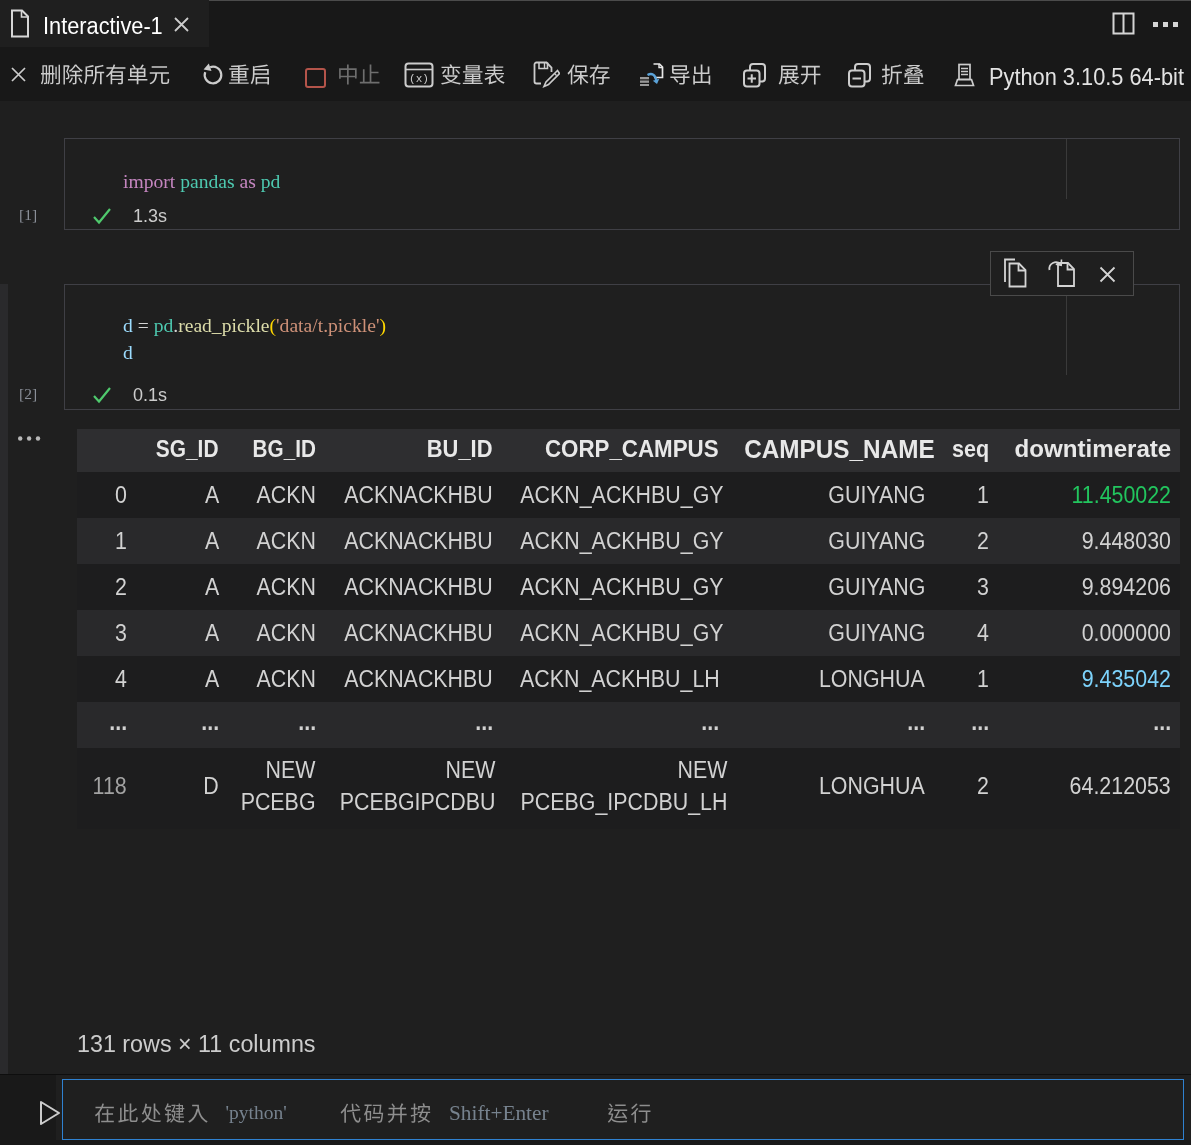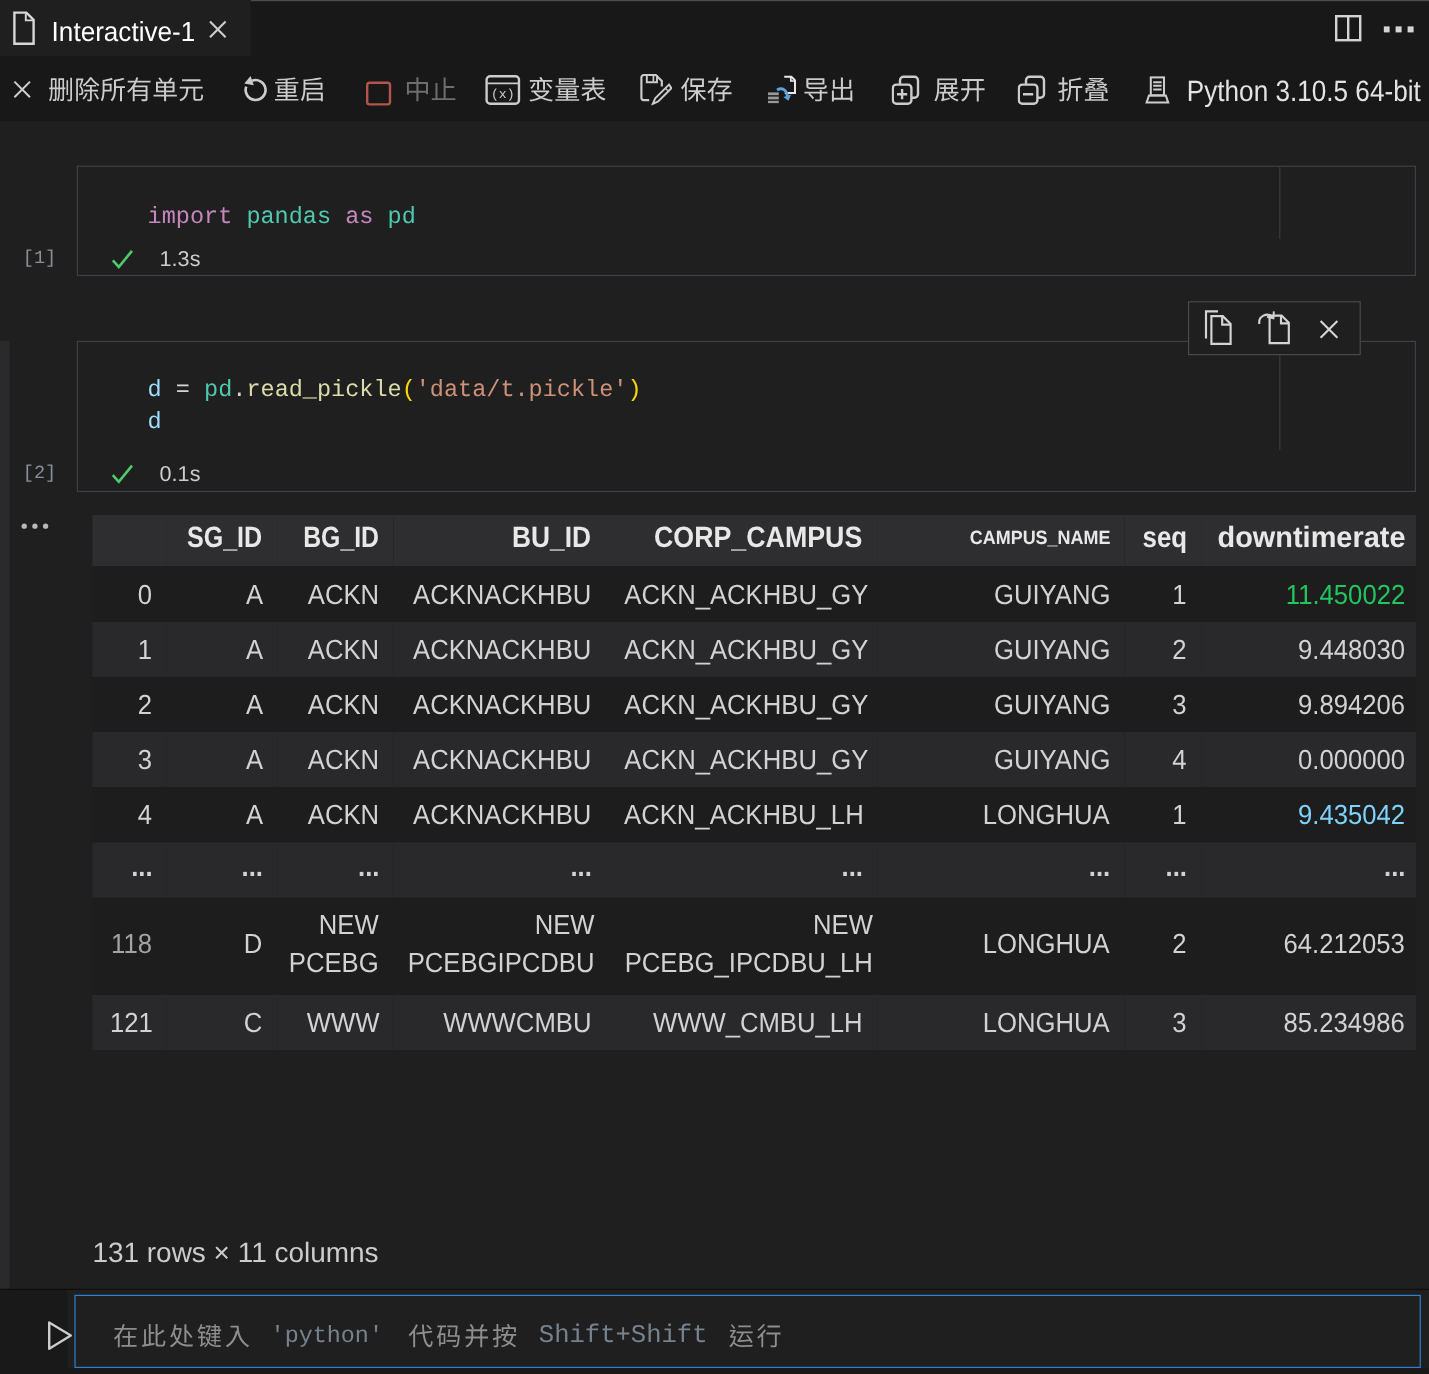--- a/index.html
+++ b/index.html
@@ -1,17 +1,17 @@
 <!DOCTYPE html>
 <html><head><meta charset="utf-8"><style>
 *{margin:0;padding:0;box-sizing:border-box}
 body{background:#1f1f1f;font-family:"Liberation Sans",sans-serif}
 #root{position:relative;width:1191px;height:1145px;background:#1f1f1f;overflow:hidden}
 .abs{position:absolute}
-.mono{font-family:Liberation Mono, monospace}
+.mono{font-family:Liberation Serif, serif}
 table{border-collapse:collapse;table-layout:fixed}
 td,th{text-align:right;vertical-align:middle;overflow:hidden;white-space:nowrap}
 </style></head><body>
 <div id="root">
 <div class="abs" style="left:0;top:0;width:1191px;height:47px;background:#181818"></div>
 <div class="abs" style="left:209px;top:0;width:982px;height:1px;background:#4b4b4b"></div>
 <div class="abs" style="left:0;top:0;width:209px;height:47px;background:#1f1f1f"></div>
 <svg class="abs" style="left:9px;top:9px" width="22" height="29" viewBox="0 0 22 29" fill="none" stroke="#d7d7d7" stroke-width="2">
 <path d="M3 1.5 H13 L19 7.5 V27.5 H3 Z"></path>
       <path d="M12.5 2 V8 H19" stroke-width="1.6"></path>
@@ -160,21 +160,21 @@
         <col style="width:64px">
         <col style="width:179px">
       </colgroup>
       <tbody>
         <tr style="height:43px;background:#2e2e30">
           <th style="padding-right:12px;padding-bottom:3px;font-size:24.5px;color:#e8e8e8"><span style="display:inline-block;transform:scaleX(1);transform-origin:100% 50%"></span></th>
           <th style="padding-right:12px;padding-bottom:3px;font-size:24.5px;color:#e8e8e8"><span style="display:inline-block;transform:scaleX(0.854);transform-origin:100% 50%">SG_ID</span></th>
           <th style="padding-right:12px;padding-bottom:3px;font-size:24.5px;color:#e8e8e8"><span style="display:inline-block;transform:scaleX(0.845);transform-origin:100% 50%">BG_ID</span></th>
           <th style="padding-right:12px;padding-bottom:3px;font-size:24.5px;color:#e8e8e8"><span style="display:inline-block;transform:scaleX(0.895);transform-origin:100% 50%">BU_ID</span></th>
           <th style="padding-right:12px;padding-bottom:3px;font-size:24.5px;color:#e8e8e8"><span style="display:inline-block;transform:scaleX(0.911);transform-origin:100% 50%">CORP_CAMPUS</span></th>
-          <th style="padding-right:12px;padding-bottom:3px;font-size:16px;color:#e8e8e8"><span style="display:inline-block;transform:scaleX(0.935);transform-origin:100% 50%">CAMPUS_NAME</span></th>
+          <th style="padding-right:12px;padding-bottom:3px;font-size:26px;color:#e8e8e8"><span style="display:inline-block;transform:scaleX(0.935);transform-origin:100% 50%">CAMPUS_NAME</span></th>
           <th style="padding-right:12px;padding-bottom:3px;font-size:24.5px;color:#e8e8e8"><span style="display:inline-block;transform:scaleX(0.879);transform-origin:100% 50%">seq</span></th>
           <th style="padding-right:9px;padding-bottom:3px;font-size:24.5px;color:#e8e8e8"><span style="display:inline-block;transform:scaleX(0.984);transform-origin:100% 50%">downtimerate</span></th>
         </tr>
         <tr style="height:46px;background:#1d1d1e">
           <td style="padding-right:12px;color:#d2d2d2"><span style="display:inline-block;text-align:right;transform:scaleX(0.93);transform-origin:100% 50%">0</span></td>
           <td style="padding-right:12px;color:#d2d2d2"><span style="display:inline-block;text-align:right;transform:scaleX(0.93);transform-origin:100% 50%">A</span></td>
           <td style="padding-right:12px;color:#d2d2d2"><span style="display:inline-block;text-align:right;transform:scaleX(0.93);transform-origin:100% 50%">ACKN</span></td>
           <td style="padding-right:12px;color:#d2d2d2"><span style="display:inline-block;text-align:right;transform:scaleX(0.93);transform-origin:100% 50%">ACKNACKHBU</span></td>
           <td style="padding-right:12px;color:#d2d2d2"><span style="display:inline-block;text-align:right;transform:scaleX(0.93);transform-origin:100% 50%">ACKN_ACKHBU_GY</span></td>
           <td style="padding-right:12px;color:#d2d2d2"><span style="display:inline-block;text-align:right;transform:scaleX(0.93);transform-origin:100% 50%">GUIYANG</span></td>
@@ -233,51 +233,41 @@
         </tr>
         <tr style="height:81px;background:#1d1d1e">
           <td style="padding-right:12px;color:#a3a3a3;line-height:32px;padding-bottom:6px"><span style="display:inline-block;text-align:right;transform:scaleX(0.93);transform-origin:100% 50%">118</span></td>
           <td style="padding-right:12px;color:#d2d2d2;line-height:32px;padding-bottom:6px"><span style="display:inline-block;text-align:right;transform:scaleX(0.93);transform-origin:100% 50%">D</span></td>
           <td style="padding-right:12px;color:#d2d2d2;line-height:32px;padding-bottom:6px"><span style="display:inline-block;text-align:right;transform:scaleX(0.93);transform-origin:100% 50%">NEW<br>PCEBG</span></td>
           <td style="padding-right:12px;color:#d2d2d2;line-height:32px;padding-bottom:6px"><span style="display:inline-block;text-align:right;transform:scaleX(0.93);transform-origin:100% 50%">NEW<br>PCEBGIPCDBU</span></td>
           <td style="padding-right:12px;color:#d2d2d2;line-height:32px;padding-bottom:6px"><span style="display:inline-block;text-align:right;transform:scaleX(0.93);transform-origin:100% 50%">NEW<br>PCEBG_IPCDBU_LH</span></td>
           <td style="padding-right:12px;color:#d2d2d2;line-height:32px;padding-bottom:6px"><span style="display:inline-block;text-align:right;transform:scaleX(0.93);transform-origin:100% 50%">LONGHUA</span></td>
           <td style="padding-right:12px;color:#d2d2d2;line-height:32px;padding-bottom:6px"><span style="display:inline-block;text-align:right;transform:scaleX(0.93);transform-origin:100% 50%">2</span></td>
           <td style="padding-right:9px;color:#d2d2d2;line-height:32px;padding-bottom:6px"><span style="display:inline-block;text-align:right;transform:scaleX(0.93);transform-origin:100% 50%">64.212053</span></td>
-        </tr>
-        <tr style="height:46px;background:#29292b">
-          <td style="padding-right:12px;color:#d2d2d2"><span style="display:inline-block;text-align:right;transform:scaleX(0.93);transform-origin:100% 50%">121</span></td>
-          <td style="padding-right:12px;color:#d2d2d2"><span style="display:inline-block;text-align:right;transform:scaleX(0.93);transform-origin:100% 50%">C</span></td>
-          <td style="padding-right:12px;color:#d2d2d2"><span style="display:inline-block;text-align:right;transform:scaleX(0.93);transform-origin:100% 50%">WWW</span></td>
-          <td style="padding-right:12px;color:#d2d2d2"><span style="display:inline-block;text-align:right;transform:scaleX(0.93);transform-origin:100% 50%">WWWCMBU</span></td>
-          <td style="padding-right:12px;color:#d2d2d2"><span style="display:inline-block;text-align:right;transform:scaleX(0.93);transform-origin:100% 50%">WWW_CMBU_LH</span></td>
-          <td style="padding-right:12px;color:#d2d2d2"><span style="display:inline-block;text-align:right;transform:scaleX(0.93);transform-origin:100% 50%">LONGHUA</span></td>
-          <td style="padding-right:12px;color:#d2d2d2"><span style="display:inline-block;text-align:right;transform:scaleX(0.93);transform-origin:100% 50%">3</span></td>
-          <td style="padding-right:9px;color:#d2d2d2"><span style="display:inline-block;text-align:right;transform:scaleX(0.93);transform-origin:100% 50%">85.234986</span></td>
         </tr>
       </tbody>
     </table>
 <div class="abs" style="left:77px;top:1031px;font-size:23.3px;color:#cccccc">131 rows × 11 columns</div>
 <div class="abs" style="left:0;top:1074px;width:1191px;height:1px;background:#0e0e0e"></div>
 <div class="abs" style="left:62px;top:1079px;width:1122px;height:61px;border:1px solid #2f81d0;background:#1f1f1f"></div>
 <svg style="position:absolute;left:93px;top:1103px;" width="116.5" height="21.0" viewBox="0 0 5548 1000" fill="#8e8e8e">
       <path transform="translate(55,860) scale(1,-1)" d="M939 685V613H63V685ZM900 368V298H373V368ZM938 14V-56H333V14ZM673 561V-24H598V561ZM469 821Q434 707 380 595Q327 483 252 386Q177 288 78 217Q74 227 67 239Q60 252 52 264Q45 277 39 286Q107 333 162 397Q217 460 262 533Q306 607 338 685Q370 763 391 840ZM268 428V-76H193V428Z"></path>
       <path transform="translate(1164,860) scale(1,-1)" d="M531 531V459H339V531ZM388 840V39L312 29V840ZM199 637V11L125 0V637ZM44 13Q106 23 185 36Q265 50 354 66Q442 81 531 98L536 23Q452 7 365 -9Q278 -25 200 -40Q121 -54 58 -67ZM937 561Q895 530 844 499Q793 468 739 440Q684 411 632 386Q628 398 619 415Q610 432 603 444Q652 469 703 499Q753 530 798 561Q843 593 875 622ZM660 87Q660 48 668 36Q677 24 709 24Q716 24 735 24Q753 24 775 24Q798 24 817 24Q837 24 846 24Q867 24 877 39Q888 54 892 93Q897 132 899 203Q913 193 934 183Q954 174 971 170Q966 89 955 41Q945 -7 921 -27Q897 -48 851 -48Q844 -48 822 -48Q801 -48 775 -48Q749 -48 728 -48Q707 -48 699 -48Q653 -48 628 -37Q602 -25 591 5Q581 34 581 89V840H660Z"></path>
       <path transform="translate(2274,860) scale(1,-1)" d="M455 681V612H236V681ZM446 681 461 684 511 670Q487 465 431 318Q374 170 290 72Q205 -26 96 -82Q90 -73 79 -62Q68 -51 56 -40Q44 -29 35 -24Q143 29 225 118Q307 207 359 341Q412 476 432 663V681ZM219 555Q247 419 291 324Q335 230 391 172Q447 114 512 82Q576 51 647 39Q718 28 791 28Q803 28 825 28Q848 28 875 28Q902 28 926 28Q950 29 965 29Q959 20 952 6Q946 -8 941 -23Q936 -38 934 -49H905H787Q704 -49 625 -36Q547 -22 476 13Q405 48 345 113Q284 178 237 281Q190 384 160 535ZM299 817Q282 716 254 620Q227 524 192 443Q157 362 114 305Q107 311 97 319Q86 326 74 334Q63 341 53 347Q92 399 125 476Q158 553 182 646Q207 738 220 836ZM721 594Q759 552 800 504Q842 455 878 409Q915 362 937 326L872 285Q851 322 816 369Q780 417 740 467Q699 517 661 559ZM695 838V102H615V838Z"></path>
       <path transform="translate(3383,860) scale(1,-1)" d="M222 826Q205 769 182 713Q159 656 131 607Q102 558 70 520Q66 527 58 538Q50 549 42 561Q34 573 27 580Q69 629 102 698Q136 768 156 843ZM334 728V659H124L138 728ZM145 -7 164 22 327 130 349 73Q291 33 255 8Q220 -16 200 -30Q180 -44 171 -51Q161 -58 156 -63ZM330 548V482H89V548ZM340 347V278H51V347ZM156 -63 115 -12Q128 -2 147 23Q165 48 165 83V516H229V18ZM756 837V32H697V837ZM965 626V568H553V626ZM942 214V155H550V214ZM919 355V296H575V355ZM507 782V712H353V782ZM504 489 515 490 552 485Q542 331 514 220Q487 110 440 36Q394 -39 327 -85Q321 -73 310 -57Q299 -42 289 -32Q348 6 390 74Q432 142 458 242Q483 342 492 476V489ZM409 334Q435 226 476 160Q517 94 571 58Q625 23 686 10Q748 -2 815 -2Q825 -2 844 -2Q864 -2 887 -2Q910 -2 931 -2Q953 -2 965 -1Q958 -14 951 -33Q945 -52 942 -66H913H811Q735 -66 666 -51Q597 -36 539 4Q480 44 434 118Q388 193 358 313ZM904 761V431H578V487H849V706H578V761ZM508 489V425H372L393 489ZM367 408Q365 415 359 424Q353 434 347 444Q341 454 336 460Q349 463 364 481Q380 499 392 522Q401 538 419 577Q438 617 458 670Q478 723 492 776V780L517 792L559 764Q529 675 491 591Q454 506 416 445V443Q416 443 409 440Q401 436 392 431Q382 425 375 419Q367 413 367 408Z"></path>
       <path transform="translate(4493,860) scale(1,-1)" d="M511 779V703H228V779ZM549 779Q549 735 553 675Q557 615 570 546Q583 478 610 404Q637 330 683 256Q729 183 799 114Q869 45 968 -13Q959 -20 947 -31Q935 -43 924 -55Q913 -68 906 -77Q806 -16 735 57Q663 130 616 210Q568 291 539 371Q511 452 496 527Q482 603 477 668Q473 733 473 779ZM529 568Q493 416 436 294Q378 172 297 79Q215 -13 105 -78Q98 -70 85 -59Q73 -48 60 -36Q46 -25 37 -18Q203 70 301 220Q399 371 444 583Z"></path>
     </svg>
 <div class="abs mono" style="left:225.5px;top:1102px;font-size:19.5px;color:#76828e">'python'</div>
 <svg style="position:absolute;left:339px;top:1103px;" width="93.2" height="21.0" viewBox="0 0 4438 1000" fill="#8e8e8e">
       <path transform="translate(55,860) scale(1,-1)" d="M944 575 955 504 335 426 324 497ZM769 819Q799 795 831 766Q862 737 890 709Q918 680 934 658L877 618Q860 641 833 669Q806 698 775 729Q744 759 715 783ZM384 807Q346 719 295 635Q245 551 186 477Q127 404 65 348Q61 357 53 371Q45 385 36 399Q28 413 21 420Q79 469 133 534Q188 599 234 675Q280 751 313 830ZM199 -78V563L275 639L276 637V-78ZM623 826Q629 657 645 511Q661 365 689 254Q717 143 759 79Q801 15 857 9Q879 8 892 52Q905 96 912 183Q920 176 932 168Q944 160 956 153Q968 146 975 143Q964 57 947 7Q930 -42 908 -61Q887 -81 860 -79Q793 -75 743 -29Q693 17 659 98Q624 179 602 291Q580 402 567 537Q555 672 548 826Z"></path>
       <path transform="translate(1164,860) scale(1,-1)" d="M940 401Q940 401 939 395Q939 389 938 382Q938 374 937 368Q926 234 914 149Q902 65 888 20Q874 -25 856 -43Q842 -59 826 -66Q811 -72 788 -74Q769 -75 737 -75Q704 -75 668 -73Q667 -58 661 -38Q656 -18 647 -4Q684 -7 714 -8Q745 -9 758 -9Q771 -10 780 -8Q789 -5 796 2Q810 16 823 58Q835 99 846 180Q857 260 867 389V401ZM814 781V712H443V781ZM561 645Q558 595 552 538Q546 482 540 428Q534 375 528 336H458Q465 377 471 431Q477 486 483 543Q488 601 491 650ZM889 401V336H478V401ZM792 205V137H410V205ZM791 781 803 785 856 779Q853 735 847 681Q842 628 836 571Q830 514 823 458Q816 402 809 353L739 359Q746 408 752 465Q759 522 765 579Q771 636 776 686Q781 737 783 772V781ZM394 787V718H51V787ZM365 479V46H148V113H299V411H148V479ZM249 738Q231 644 205 554Q180 464 144 385Q109 307 63 247Q61 257 55 272Q49 287 42 303Q35 319 29 328Q87 405 123 517Q159 628 179 753ZM181 479V-34H116V479Z"></path>
       <path transform="translate(2274,860) scale(1,-1)" d="M918 634V561H89V634ZM949 344V272H52V344ZM720 596V-80H642V596ZM363 369Q363 307 355 244Q346 182 321 123Q295 63 244 10Q193 -43 108 -87Q103 -77 93 -66Q84 -55 74 -44Q63 -33 54 -27Q132 13 178 60Q225 106 248 158Q270 209 278 263Q285 317 285 370V596H363ZM287 841Q319 801 350 752Q381 704 395 667L321 634Q313 659 297 690Q280 720 260 753Q239 786 218 813ZM789 818Q771 780 749 739Q728 697 707 660Q686 622 667 593L601 616Q619 647 639 686Q658 726 675 768Q692 809 704 843Z"></path>
       <path transform="translate(3383,860) scale(1,-1)" d="M959 447V379H355V447ZM856 400Q831 260 775 166Q719 72 625 14Q532 -45 394 -81Q392 -73 386 -60Q379 -48 372 -36Q364 -24 358 -16Q485 12 572 63Q658 115 708 198Q758 281 775 405ZM467 258Q528 229 596 193Q664 158 731 119Q798 81 856 44Q914 8 954 -24L900 -82Q861 -51 805 -13Q748 24 682 64Q616 104 548 141Q480 179 417 210ZM668 845Q682 808 695 766Q709 723 716 693L637 675Q632 707 619 751Q606 794 593 831ZM417 210Q440 247 463 296Q487 344 510 397Q533 450 553 504Q573 557 587 605L662 594Q642 525 613 450Q583 374 551 305Q518 235 489 183ZM945 712V518H873V645H454V517H383V712ZM30 277Q73 289 128 305Q183 320 244 339Q305 358 367 376L377 309Q291 281 204 253Q118 225 48 204ZM357 639V568H42V639ZM249 7Q249 -24 241 -41Q233 -58 214 -67Q195 -75 163 -78Q130 -80 81 -80Q79 -66 72 -46Q66 -27 58 -12Q92 -13 120 -13Q148 -13 158 -12Q168 -12 172 -8Q177 -4 177 7V840H249Z"></path>
     </svg>
-<div class="abs mono" style="left:449px;top:1101px;font-size:21.3px;color:#76828e">Shift+Shift</div>
+<div class="abs mono" style="left:449px;top:1101px;font-size:21.3px;color:#76828e">Shift+Enter</div>
 <svg style="position:absolute;left:606px;top:1103px;" width="46.6" height="21.0" viewBox="0 0 2219 1000" fill="#8e8e8e">
       <path transform="translate(55,860) scale(1,-1)" d="M382 783Q382 783 410 783Q437 783 481 783Q526 783 579 783Q632 783 686 783Q739 783 783 783Q828 783 855 783Q882 783 882 783Q882 783 882 773Q882 762 882 749Q882 735 882 725Q882 714 882 714Q882 714 855 714Q828 714 783 714Q739 714 686 714Q632 714 579 714Q526 714 481 714Q437 714 410 714Q382 714 382 714Q382 714 382 725Q382 735 382 749Q382 762 382 773Q382 783 382 783ZM318 549Q318 549 352 549Q387 549 443 549Q500 549 568 549Q636 549 704 549Q773 549 829 549Q886 549 920 549Q955 549 955 549Q955 549 955 538Q955 528 955 513Q955 499 955 489Q955 478 955 478Q955 478 921 478Q886 478 829 478Q773 478 705 478Q636 478 568 478Q500 478 443 478Q387 478 352 478Q318 478 318 478Q318 478 318 489Q318 499 318 513Q318 528 318 538Q318 549 318 549ZM701 389Q701 389 710 393Q719 398 731 404Q742 410 751 414Q761 419 761 419Q799 374 837 320Q875 267 906 216Q937 164 952 123Q952 123 946 120Q939 116 929 111Q919 105 910 100Q900 94 893 91Q887 87 887 87Q872 129 842 181Q813 234 776 288Q739 342 701 389ZM370 127Q370 127 366 136Q362 146 357 158Q353 170 349 179Q345 188 345 188Q358 192 371 207Q385 222 400 245Q408 257 423 283Q438 309 457 345Q476 380 495 421Q514 462 528 504Q528 504 536 502Q543 500 554 496Q565 493 577 489Q588 486 595 483Q603 481 603 481Q577 423 546 364Q515 305 482 253Q449 201 417 159Q417 159 417 158Q417 158 417 158Q417 158 409 154Q402 150 393 145Q384 140 377 135Q370 130 370 127ZM370 127Q370 127 369 134Q369 141 369 151Q369 161 369 168Q368 175 368 175Q368 175 375 179Q382 183 391 188Q401 193 407 197Q414 201 414 201Q414 201 439 202Q463 204 504 207Q544 209 592 212Q641 216 689 219Q738 222 778 225Q818 227 843 229Q868 230 868 230Q868 230 870 221Q872 212 875 199Q877 187 880 178Q882 168 882 168Q751 159 664 152Q576 145 521 141Q467 136 437 134Q407 131 393 130Q378 128 370 127ZM83 805Q83 805 91 810Q100 815 112 821Q123 827 132 832Q140 837 140 837Q162 812 185 784Q208 756 229 730Q249 704 261 683Q261 683 253 677Q244 671 232 664Q220 657 211 651Q202 645 202 645Q190 666 170 694Q149 722 127 752Q104 781 83 805ZM222 155Q253 89 306 57Q359 25 436 15Q512 5 611 5Q664 5 726 7Q789 8 851 12Q913 15 964 19Q959 11 953 -3Q948 -16 944 -30Q941 -45 938 -56Q892 -58 836 -60Q781 -62 723 -63Q665 -64 610 -64Q523 -64 453 -57Q384 -50 330 -29Q277 -9 237 29Q198 68 170 130Q170 130 178 134Q186 138 196 143Q206 147 214 151Q222 155 222 155ZM75 297Q75 297 75 305Q75 312 75 322Q75 332 75 339Q75 347 75 347Q75 347 82 350Q88 354 94 357Q100 360 100 360Q100 360 115 360Q130 360 153 360Q176 360 198 360Q221 360 236 360Q251 360 251 360Q251 360 251 350Q251 341 251 328Q251 316 251 307Q251 297 251 297Q251 297 233 297Q216 297 190 297Q163 297 137 297Q110 297 93 297Q75 297 75 297ZM75 297Q75 297 72 306Q69 314 65 325Q61 335 58 344Q54 352 54 352Q72 375 95 409Q119 442 143 479Q167 516 188 549Q209 581 222 601Q222 601 222 603Q222 605 222 605Q222 605 227 608Q232 610 237 611Q242 613 242 613Q242 613 250 610Q258 606 268 602Q279 597 287 594Q294 590 294 590Q278 565 256 530Q234 496 210 459Q185 423 163 389Q140 355 122 330Q122 330 115 327Q108 323 98 318Q89 313 82 307Q75 302 75 297ZM225 360Q225 360 230 360Q234 360 238 360Q243 360 243 360Q243 360 249 361Q255 361 255 361Q255 361 261 359Q267 357 275 354Q283 351 289 349Q294 347 294 347Q270 194 215 85Q159 -23 83 -83Q78 -75 68 -65Q59 -55 49 -45Q39 -35 31 -31Q104 23 155 119Q205 216 225 346Q225 346 225 353Q225 360 225 360ZM52 609Q52 609 72 609Q92 609 121 609Q150 609 178 609Q207 609 227 609Q247 609 247 609Q247 609 247 600Q247 590 247 578Q247 565 247 556Q247 546 247 546Q247 546 227 546Q207 546 178 546Q150 546 121 546Q92 546 72 546Q52 546 52 546Q52 546 52 556Q52 565 52 578Q52 590 52 600Q52 609 52 609Z"></path>
       <path transform="translate(1164,860) scale(1,-1)" d="M927 780V708H435V780ZM804 16Q804 -19 794 -37Q784 -56 759 -66Q733 -74 688 -75Q644 -77 570 -77Q568 -62 561 -41Q554 -20 545 -3Q581 -4 613 -5Q645 -6 669 -5Q693 -5 702 -5Q716 -4 722 1Q728 5 728 17V482H804ZM955 504V432H391V504ZM258 492 266 488V-83H192V426ZM377 600Q339 537 289 474Q240 411 185 356Q131 302 78 259Q72 267 63 279Q53 291 43 303Q33 315 25 322Q77 359 129 408Q180 457 227 513Q273 569 307 626ZM339 811Q306 768 262 723Q219 677 171 636Q124 594 79 562Q74 571 66 582Q59 594 50 605Q42 616 35 623Q77 651 121 688Q164 725 203 765Q241 805 267 841Z"></path>
     </svg>
 <div class="abs" style="left:0;top:1140px;width:1191px;height:5px;background:#191919"></div>
 <div class="abs" style="left:0;top:1075px;width:56px;height:70px;background:#191919"></div>
 <svg class="abs" style="left:39px;top:1100px" width="22" height="26" viewBox="0 0 22 26" fill="none" stroke="#cccccc" stroke-width="2">
       <path d="M2 2 L20 13 L2 24 Z" stroke-linejoin="round"></path>
     </svg>
 </div>

